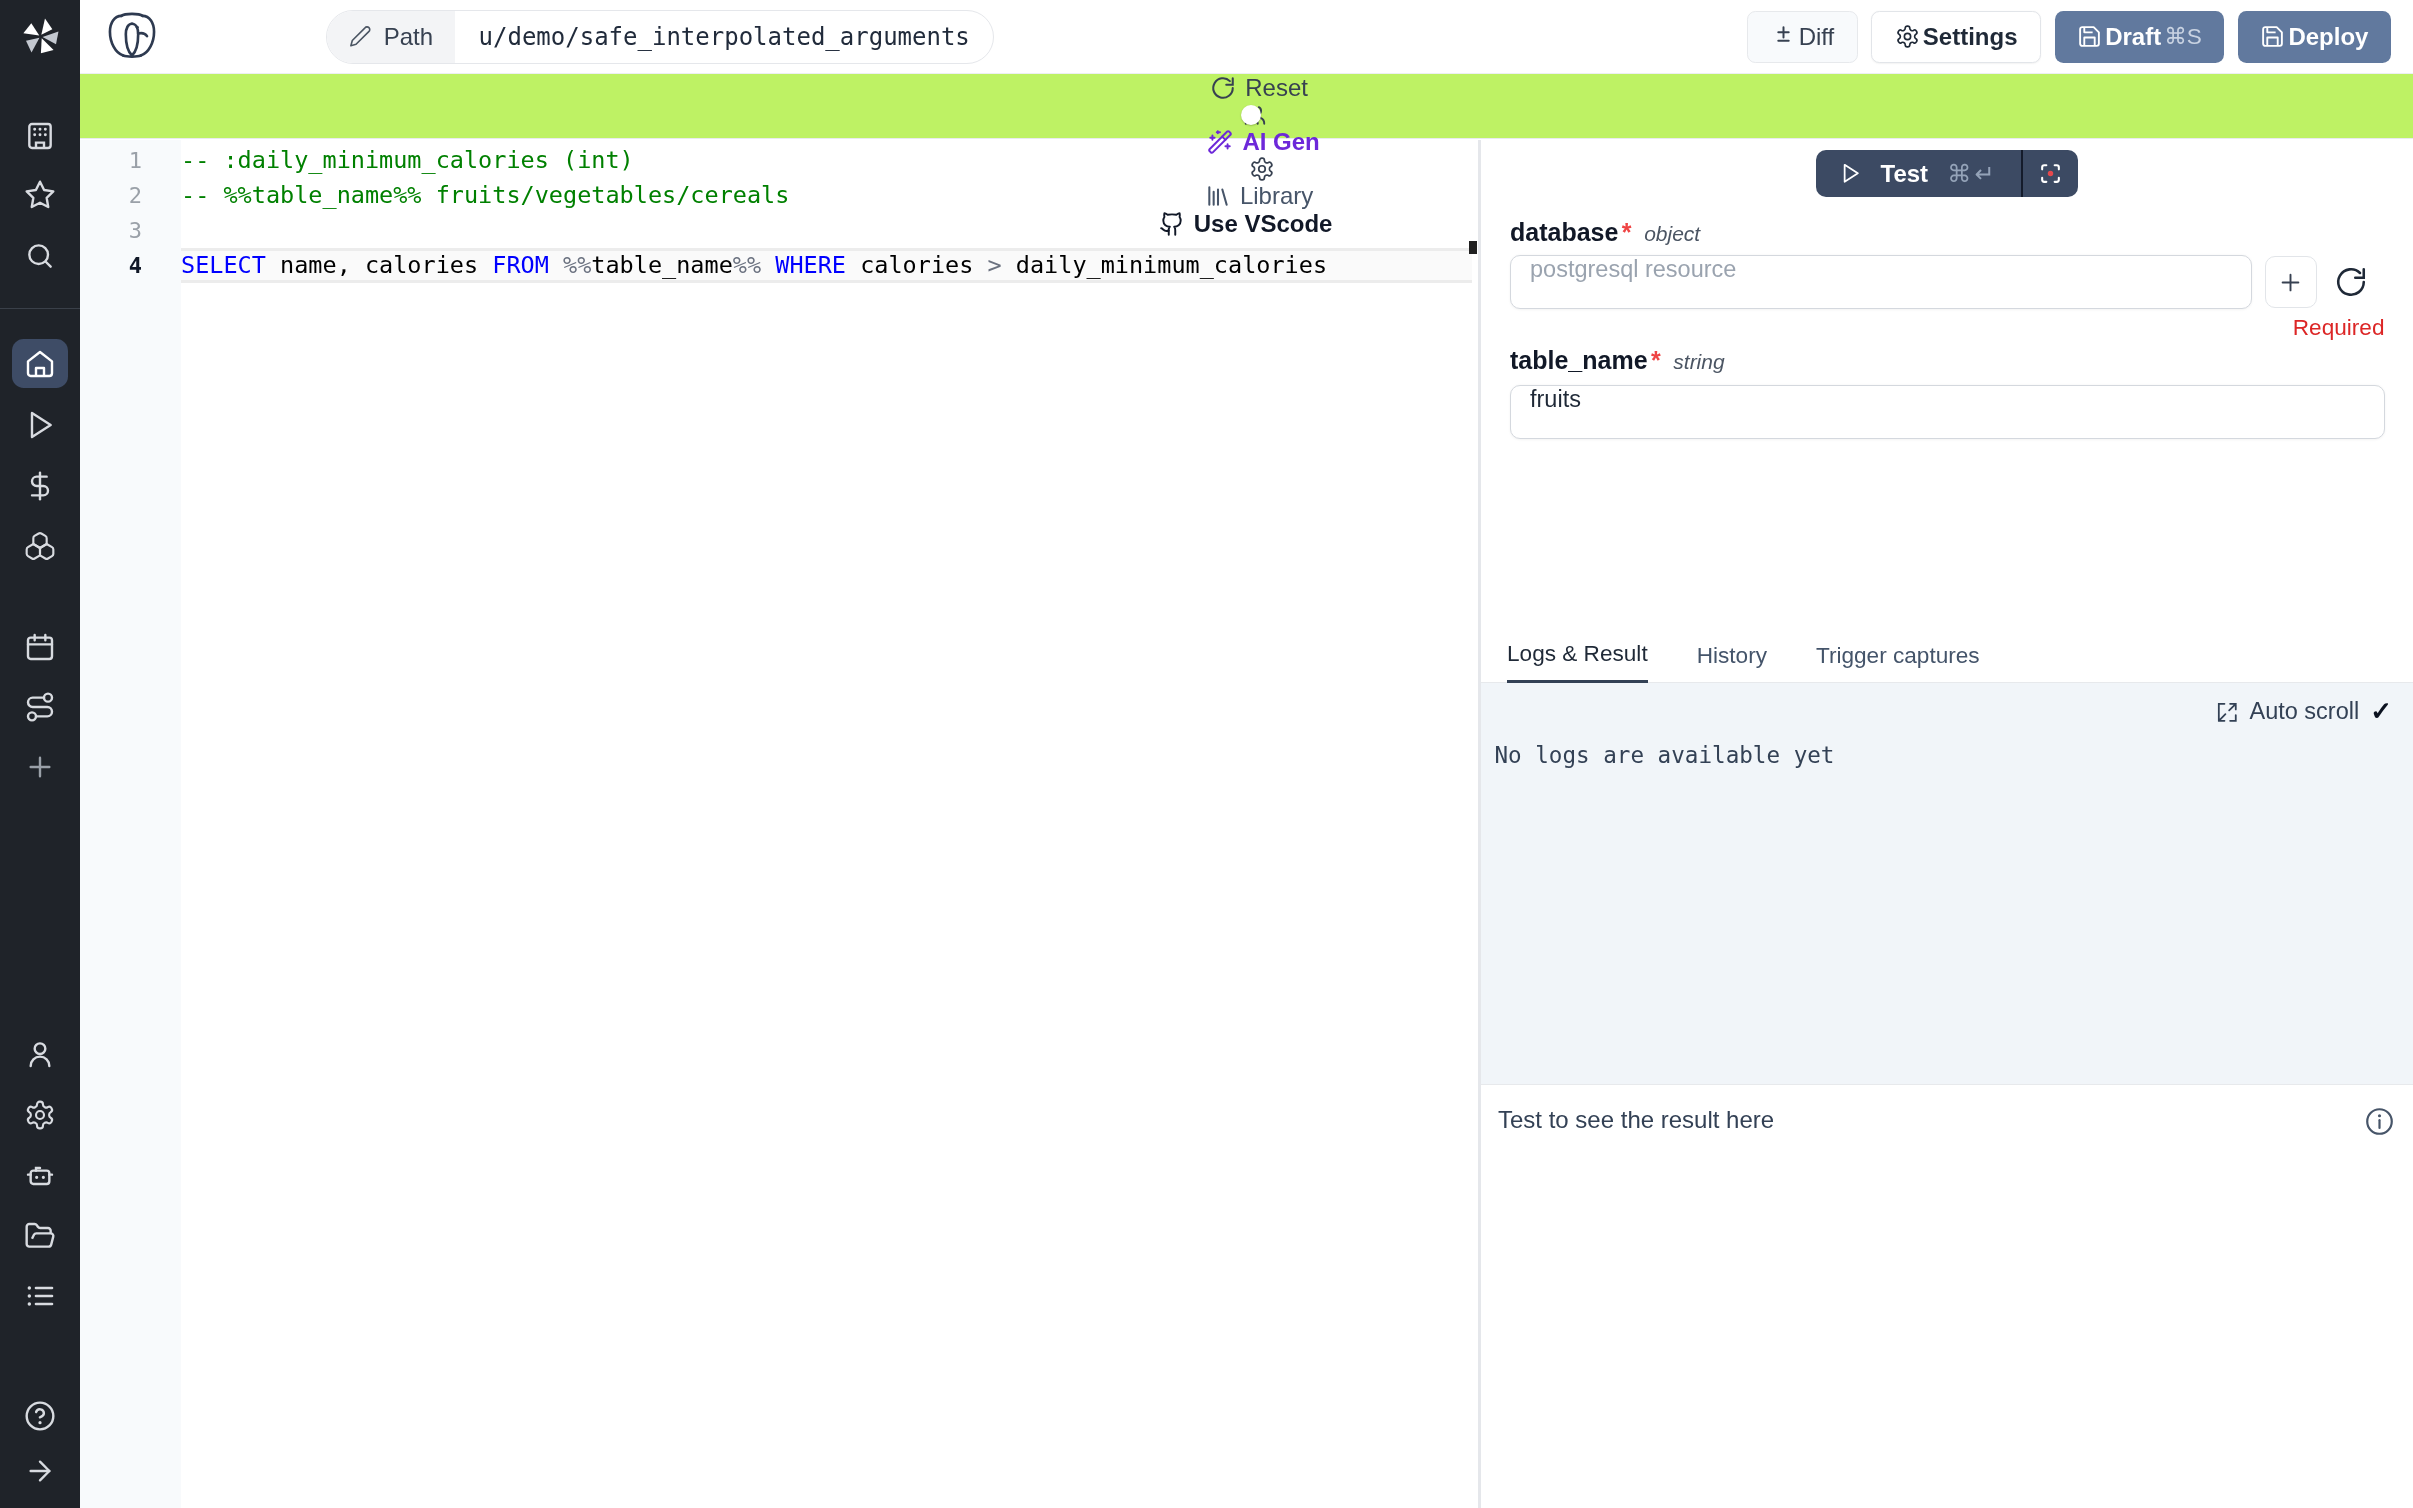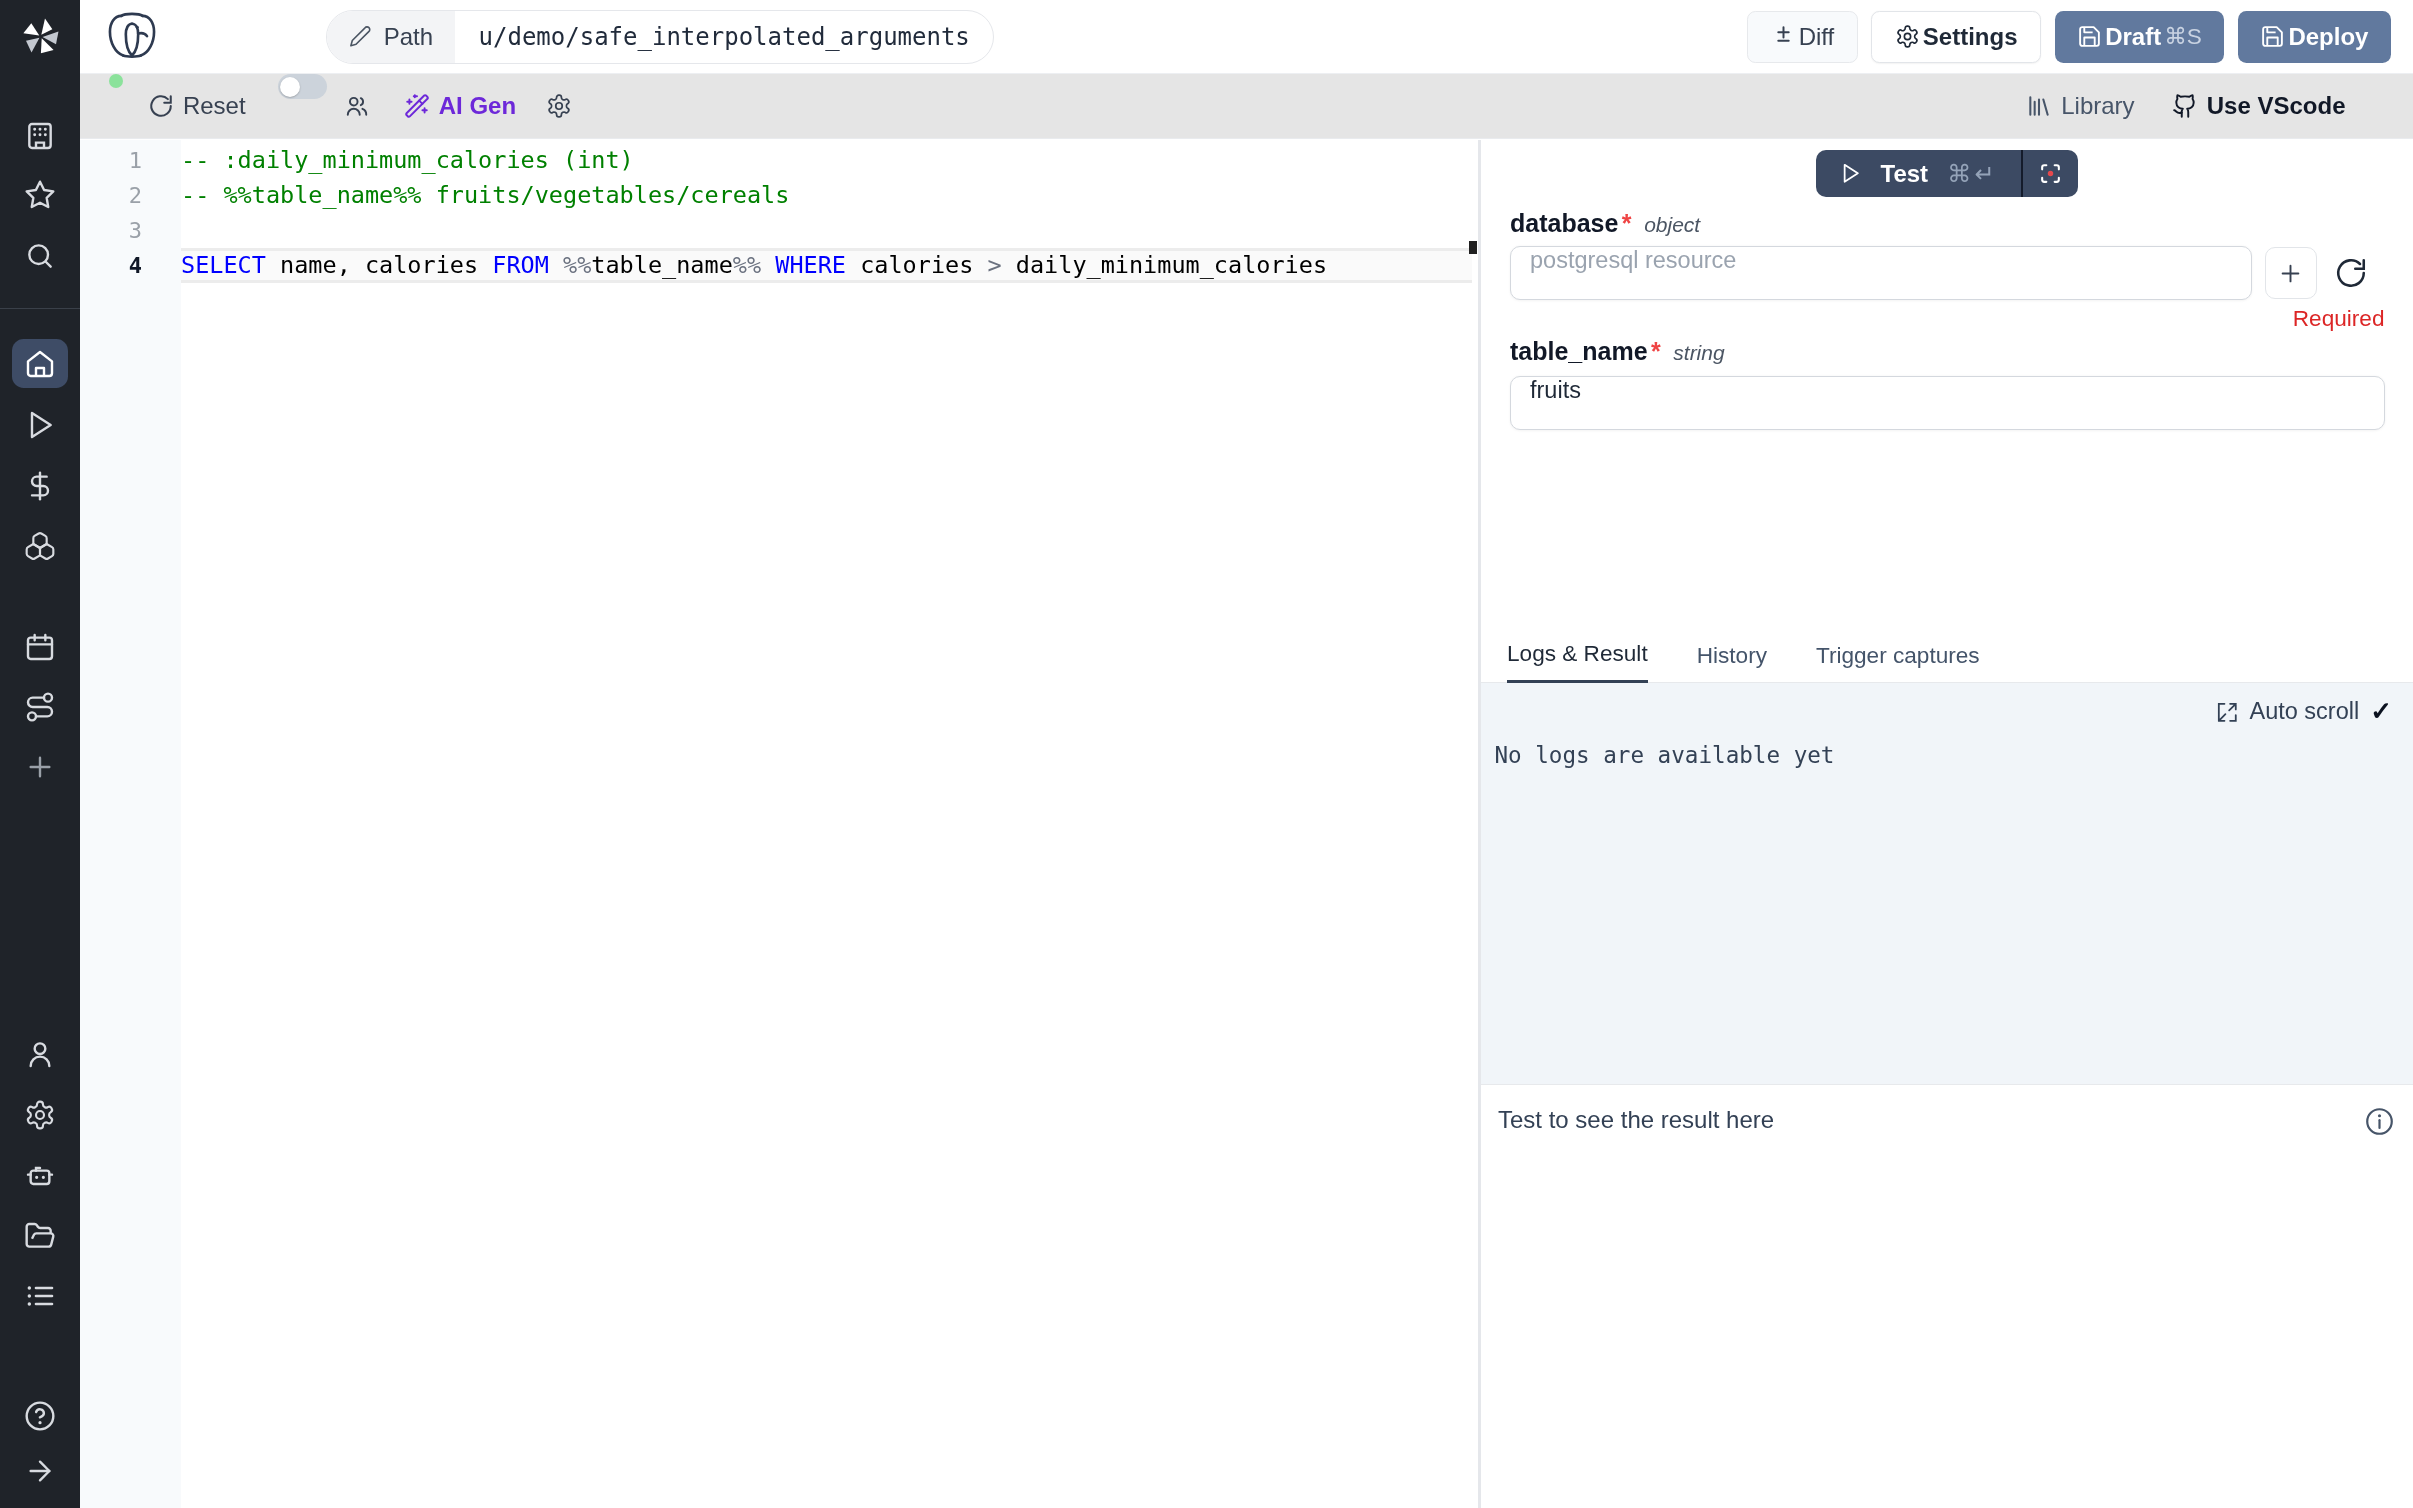--- a/index.html
+++ b/index.html
@@ -33,22 +33,22 @@
   .tb-btn { height:52px; border-radius:8.4px; display:flex; align-items:center; gap:3px; padding:0 22.6px;
             font-size:24px; margin-left:13.4px; cursor:pointer; }
   .btn-diff { background:#f8fafc; border:0.8px solid #e7e9ec; color:#374151; }
   .btn-settings { background:#ffffff; border:0.8px solid #e2e5e9; color:#1f2937; font-weight:600;
                   box-shadow:0 0.8px 1.7px rgba(0,0,0,.05); }
   .btn-slate { background:#61799e; color:#ffffff; font-weight:600; border:none; }
   .btn-slate .kbd { color:#c9d3e2; font-weight:400; font-size:22.6px; }
   .tb-btn svg { width:25px; height:25px; }
 
   
-  .toolbar2 { position:absolute; left:80px; top:74px; right:0; height:65px; background:#e5e5e5;
-              border-bottom:0.8px solid #e9ebee; display:flex; padding:0 28.5px; z-index:3; }
+  .toolbar2 { position:absolute; left:80px; top:74px; right:0; height:65px; background:#bef264;
+              border-bottom:0.8px solid #e9ebee; display:flex; align-items:center; padding:0 28.5px; z-index:3;flex-direction:column; }
   .dot { width:14.2px; height:14.2px; border-radius:50%; background:#8be29b; }
   .t2-item { display:flex; align-items:center; gap:9.2px; font-size:24px; color:#374151; margin-left:25px; cursor:pointer; }
   .t2-item svg { width:26px; height:26px; }
   .toggle { margin-left:32px; width:49px; height:25px; border-radius:13.4px; background:#ccd3db; position:relative; cursor:pointer; }
   .toggle .knob { position:absolute; left:2.5px; top:2.5px; width:20px; height:20px; background:#fff; border-radius:50%;
                   box-shadow:0 0.8px 1.7px rgba(0,0,0,.25); }
   .aigen { color:#6d28d9; font-weight:600; }
   .t2-spacer { flex:1; }
   .lib { color:#475569; }
   .vscode { color:#111827; font-weight:700; margin-right:39px; }
@@ -77,21 +77,21 @@
   .test-row { display:flex; justify-content:center; }
   .test-btn { display:flex; align-items:stretch; height:47px; background:#3c4a63; border-radius:10px; overflow:hidden; cursor:pointer; }
   .test-main { display:flex; align-items:center; gap:19px; padding:0 22.6px; }
   .test-main svg { width:22.6px; height:22.6px; }
   .test-label { color:#ffffff; font-weight:700; font-size:24px; }
   .test-kbd { color:#94a3b8; font-size:24px; letter-spacing:3.4px; }
   .test-sep { width:2.5px; background:#141b2b; }
   .test-cap { width:55px; display:flex; align-items:center; justify-content:center; color:#fff; cursor:pointer; }
   .test-cap svg { width:25px; height:25px; }
 
-  .field-label { display:flex; align-items:baseline; gap:12.6px; margin-top:12px; }
+  .field-label { display:flex; align-items:baseline; gap:12.6px; margin-top:21px; }
   .fname { font-size:25px; font-weight:700; color:#111827; }
   .fstar { color:#ef4444; font-weight:700; font-size:25px; margin-left:-9.2px; }
   .ftype { font-style:italic; color:#4b5563; font-size:21px; }
   .db-row { display:flex; align-items:center; margin-top:8.4px; }
   .input { height:54px; border:0.8px solid #d4d8de; border-radius:10px; background:#fff; padding:0 19px;
            font-size:23.5px; display:flex; align-items:flex-start; box-shadow:0 0.8px 2.5px rgba(0,0,0,.05); }
   .db-input { width:742px; color:#9aa3af; }
   .plus-btn { width:52px; height:52px; margin-left:12.6px; border:0.8px solid #e2e5e9; border-radius:10px;
               display:flex; align-items:center; justify-content:center; color:#374151; cursor:pointer; }
   .plus-btn svg { width:27px; height:27px; }

